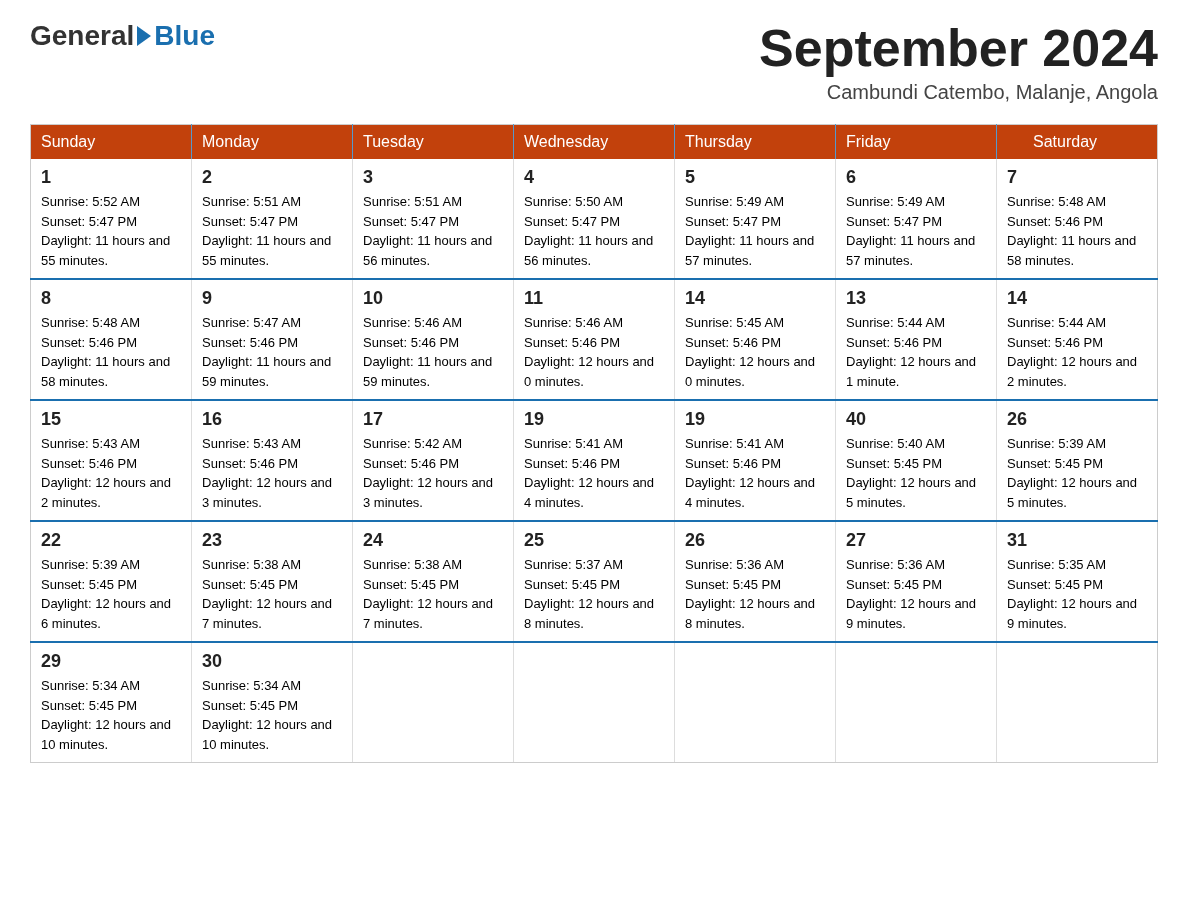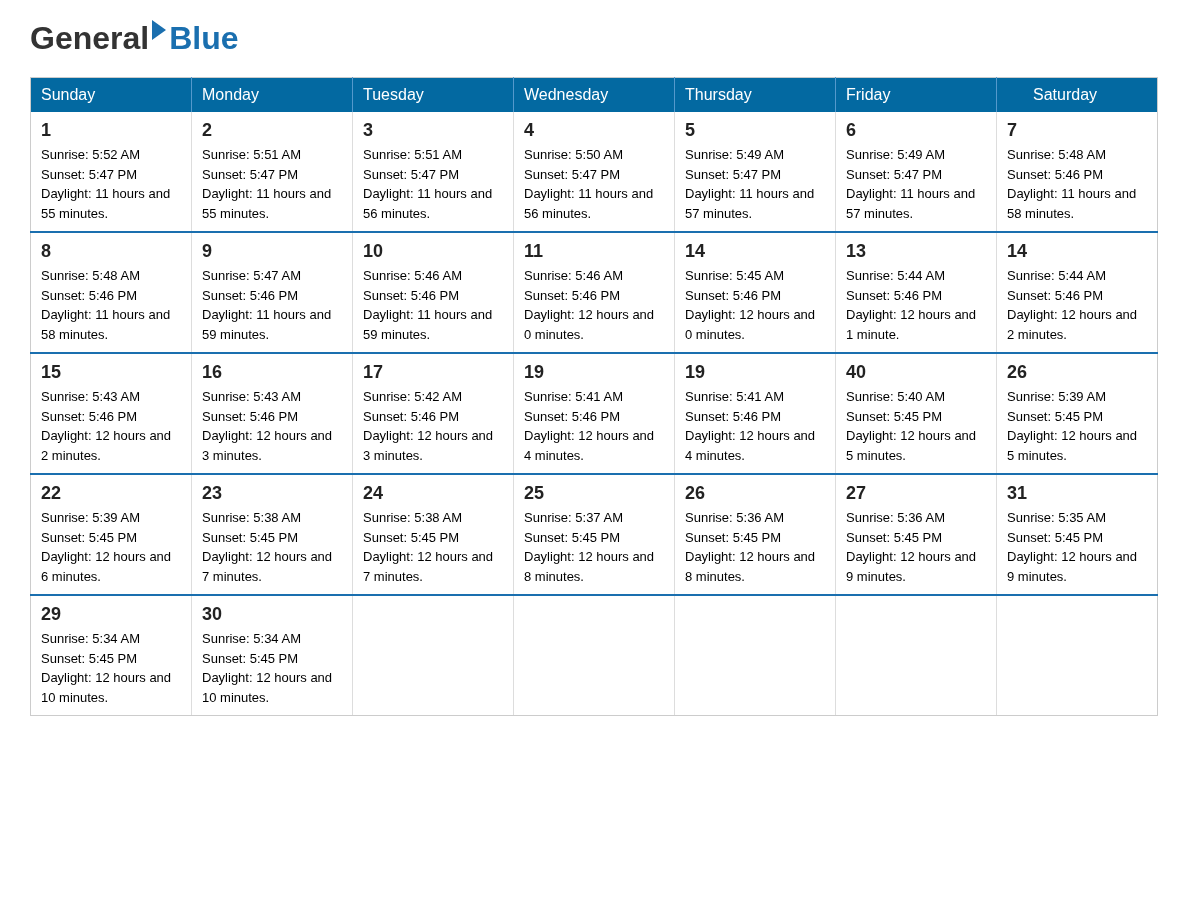--- a/index.html
+++ b/index.html
@@ -16,22 +16,22 @@
       align-items: flex-start;
       margin-bottom: 20px;
     }
     .logo-area {
       display: flex;
       flex-direction: column;
       align-items: flex-start;
     }
     .logo-text {
       display: flex;
-      align-items: flex-start;
-      font-size: 32px;
+      align-items: center;
+      font-size: 28px;
       font-weight: bold;
       color: #333;
     }
     .logo-general { color: #333; }
     .logo-blue { color: #1a6faf; }
     .logo-triangle {
       width: 0;
       height: 0;
       border-left: 14px solid #1a6faf;
       border-top: 10px solid transparent;
@@ -52,21 +52,21 @@
       font-size: 20px;
       color: #444;
       margin-top: 4px;
     }
     .calendar-table {
       width: 100%;
       border-collapse: collapse;
       border: 1px solid #ccc;
     }
     .calendar-table th {
-      background-color: #0369a1;
+      background-color: #c2410c;
       color: #fff;
       padding: 8px 10px;
       text-align: left;
       font-size: 16px;
       font-weight: normal;
       border-right: 1px solid #5599cc;
     }
     .calendar-table th:last-child { border-right: none; padding-left: 36px; }
     .calendar-table td {
       vertical-align: top;
@@ -98,20 +98,22 @@
 
 <div class="header-area">
   <div class="logo-area">
     <div class="logo-text">
       <span class="logo-general">General</span>
       <span class="logo-triangle"></span>
       <span class="logo-blue">Blue</span>
     </div>
   </div>
   <div class="title-area">
+    <div class="month-year-title">September 2024</div>
+    <div class="location-subtitle">Cambundi Catembo, Malanje, Angola</div>
   </div>
 </div>
 
 <table class="calendar-table">
   <thead>
     <tr>
       <th>Sunday</th>
       <th>Monday</th>
       <th>Tuesday</th>
       <th>Wednesday</th>

